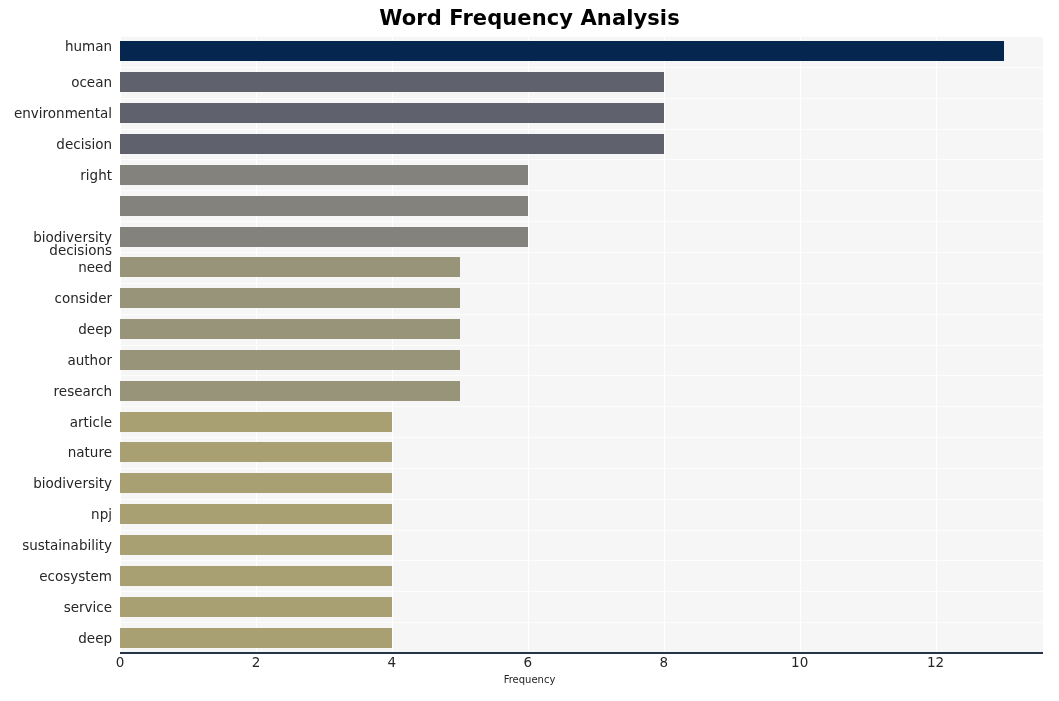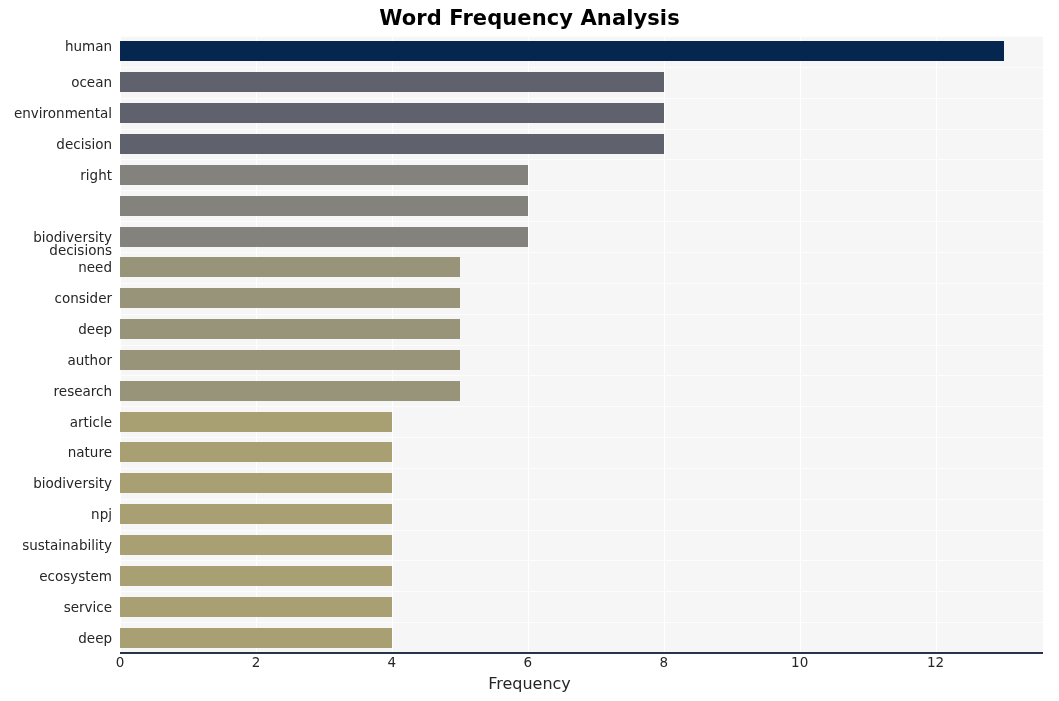--- a/index.html
+++ b/index.html
@@ -96,21 +96,21 @@
     color: #262626;
     transform: translateX(-50%);
     white-space: nowrap;
   }
   #xaxis-label {
     position: absolute;
     left: 0;
     top: 674px;
     width: 1059px;
     text-align: center;
-    font-size: 16px;
+    font-size: 10px;
     color: #262626;
   }
 </style>
 </head>
 <body>
 
 <div id="figure">
 
   <div id="chart-title">Word Frequency Analysis</div>
 

